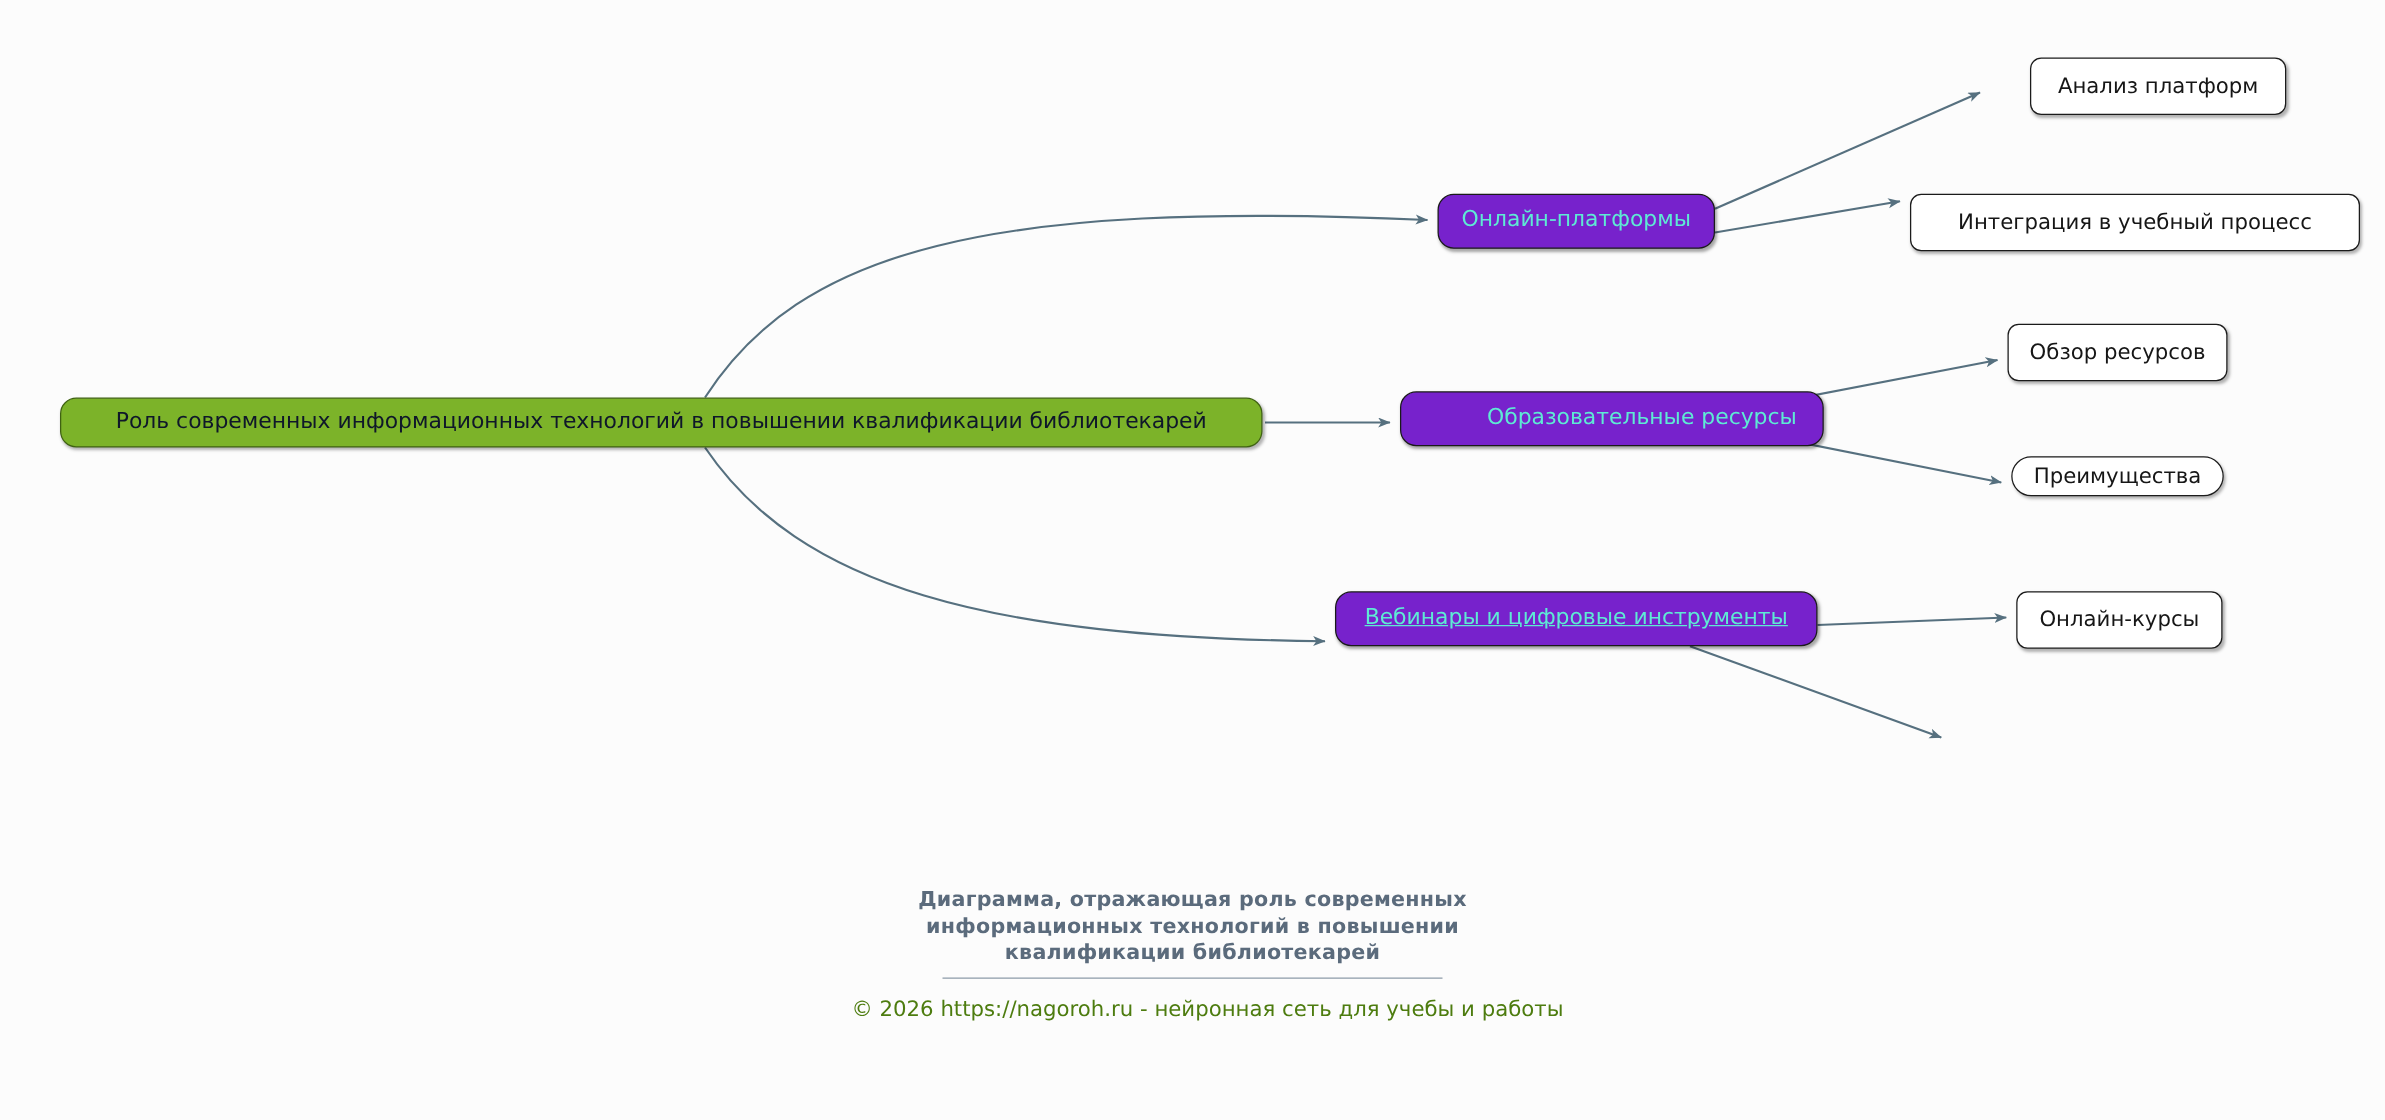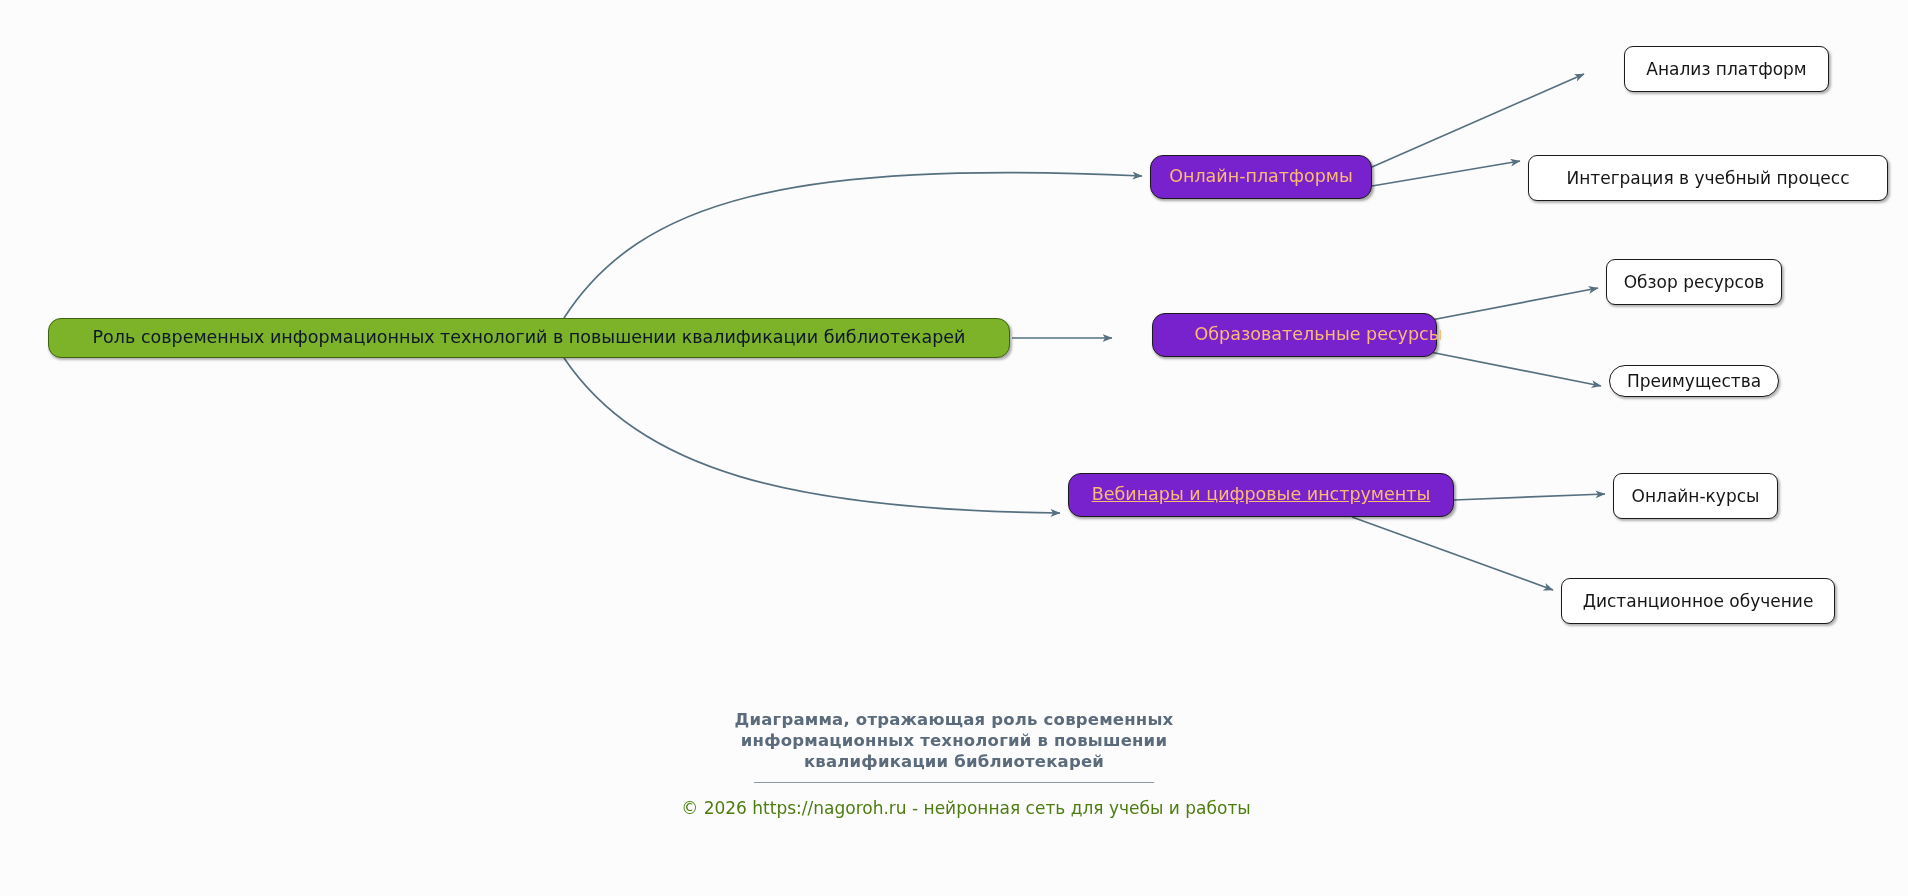--- a/index.html
+++ b/index.html
@@ -43,21 +43,21 @@
     border: 1.3px solid #3f6212;
     border-radius: 13px;
     color: #0f172a;
     font-size: 17.5px;
     box-shadow: 1.5px 2px 2.5px rgba(0,0,0,0.30);
   }
   .node-branch {
     background: #7722cc;
     border: 1.3px solid #1a1a1a;
     border-radius: 13px;
-    color: #fdba74;
+    color: #5eead4;
     font-size: 17.5px;
     box-shadow: 1.5px 2px 2.5px rgba(0,0,0,0.35);
     text-align: center;
   }
   .node-leaf {
     background: #ffffff;
     border: 1.4px solid #1b1b1b;
     border-radius: 9px;
     color: #161616;
     font-size: 17px;
@@ -116,21 +116,21 @@
   </svg>
 
   <div class="node node-root" style="left:48px; top:318px; width:962px; height:40px;">
     <span>Роль современных информационных технологий в повышении квалификации библиотекарей</span>
   </div>
 
   <div class="node node-branch" style="left:1150px; top:155px; width:222px; height:44px;">
     <span>Онлайн-платформы</span>
   </div>
 
-  <div class="node node-branch" style="left:1152px; top:313px; width:285px; height:44px;padding-left:48px;">
+  <div class="node node-branch" style="left:1120px; top:313px; width:339px; height:44px;padding-left:48px;">
     <span>Образовательные ресурсы</span>
   </div>
 
   <div class="node node-branch" style="left:1068px; top:473px; width:386px; height:44px;text-decoration:underline;">
     <span>Вебинары и цифровые инструменты</span>
   </div>
 
   <div class="node node-leaf" style="left:1592px; top:46px; width:205px; height:46px;margin-left:32px;">
     <span>Анализ платформ</span>
   </div>
@@ -144,23 +144,20 @@
   </div>
 
   <div class="node node-leaf" style="left:1609px; top:365px; width:170px; height:32px;border-radius:23px;">
     <span>Преимущества</span>
   </div>
 
   <div class="node node-leaf" style="left:1613px; top:473px; width:165px; height:46px;text-align:center;">
     <span>Онлайн-курсы</span>
   </div>
 
-  <div class="node node-leaf" style="left:1561px; top:578px; width:274px; height:46px;">
-    <span>Дистанционное обучение</span>
-  </div>
 
   <div class="caption" style="top:709px;">Диаграмма, отражающая роль современных</div>
   <div class="caption" style="top:730px;">информационных технологий в повышении</div>
   <div class="caption" style="top:751px;">квалификации библиотекарей</div>
 
   <div class="caption-rule" style="left:754px; top:782px; width:400px;"></div>
 
   <div class="footer" style="top:798px;">© 2026 https://nagoroh.ru - нейронная сеть для учебы и работы</div>
 
 </div>

